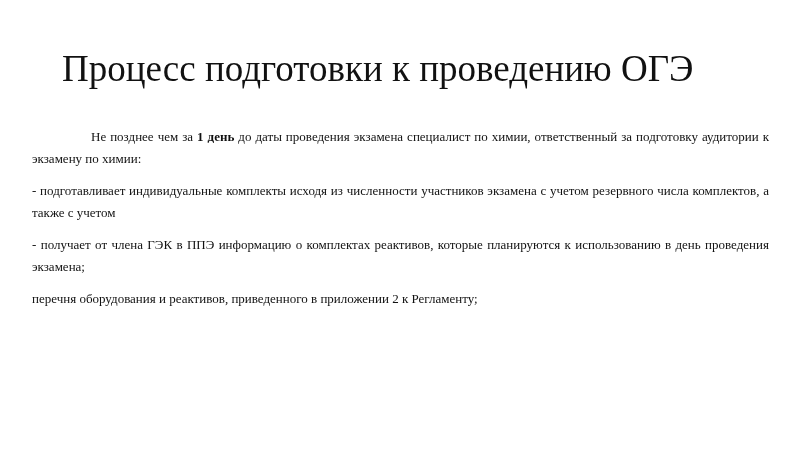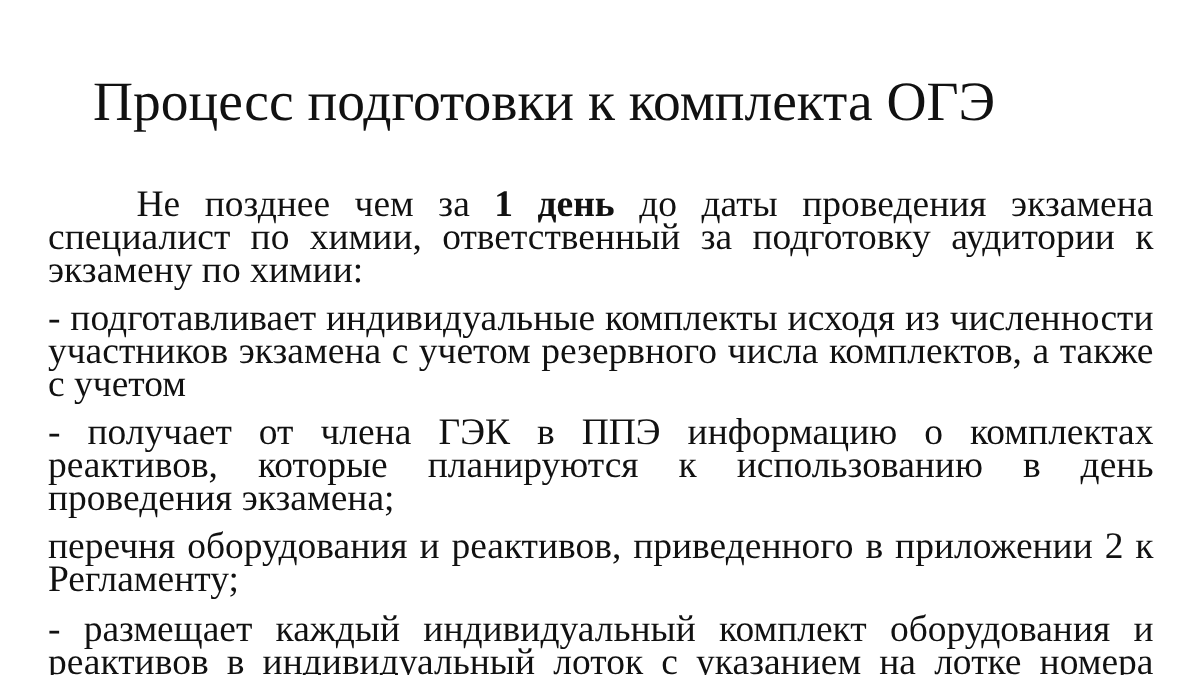--- a/index.html
+++ b/index.html
@@ -27,39 +27,38 @@
       color: #111111;
     }
     .content {
       position: absolute;
       left: 32px;
       top: 126px;
       width: 737px;
     }
     .para {
       margin: 0 0 10px 0;
-      font-size: 25px;
+      font-size: 13px;
       line-height: 22px;
       text-align: justify;
       text-align-last: left;
     }
     .para.indent {
       text-indent: 59px;
     }
     .para b {
       font-weight: bold;
     }
     .para.tight {
       margin-bottom: 11px;
     }
   </style>
 </head>
 <body>
 
-<h1 class="slide-title">Процесс подготовки к комплекта ОГЭ</h1>
+<h1 class="slide-title">Процесс подготовки к проведению ОГЭ</h1>
 
 <div class="content">
   <p class="para indent"><span>Не позднее чем за </span><b>1 день</b><span> до даты проведения экзамена специалист по химии, ответственный за подготовку аудитории к экзамену по химии:</span></p>
   <p class="para">- подготавливает индивидуальные комплекты исходя из численности участников экзамена с учетом резервного числа комплектов, а также с учетом</p>
   <p class="para">- получает от члена ГЭК в ППЭ информацию о комплектах реактивов, которые планируются к использованию в день проведения экзамена;</p>
   <p class="para tight">перечня оборудования и реактивов, приведенного в приложении 2 к Регламенту;</p>
-  <p class="para">- размещает каждый индивидуальный комплект оборудования и реактивов в индивидуальный лоток с указанием на лотке номера комплекта</p>
 </div>
 
 </body></html>

